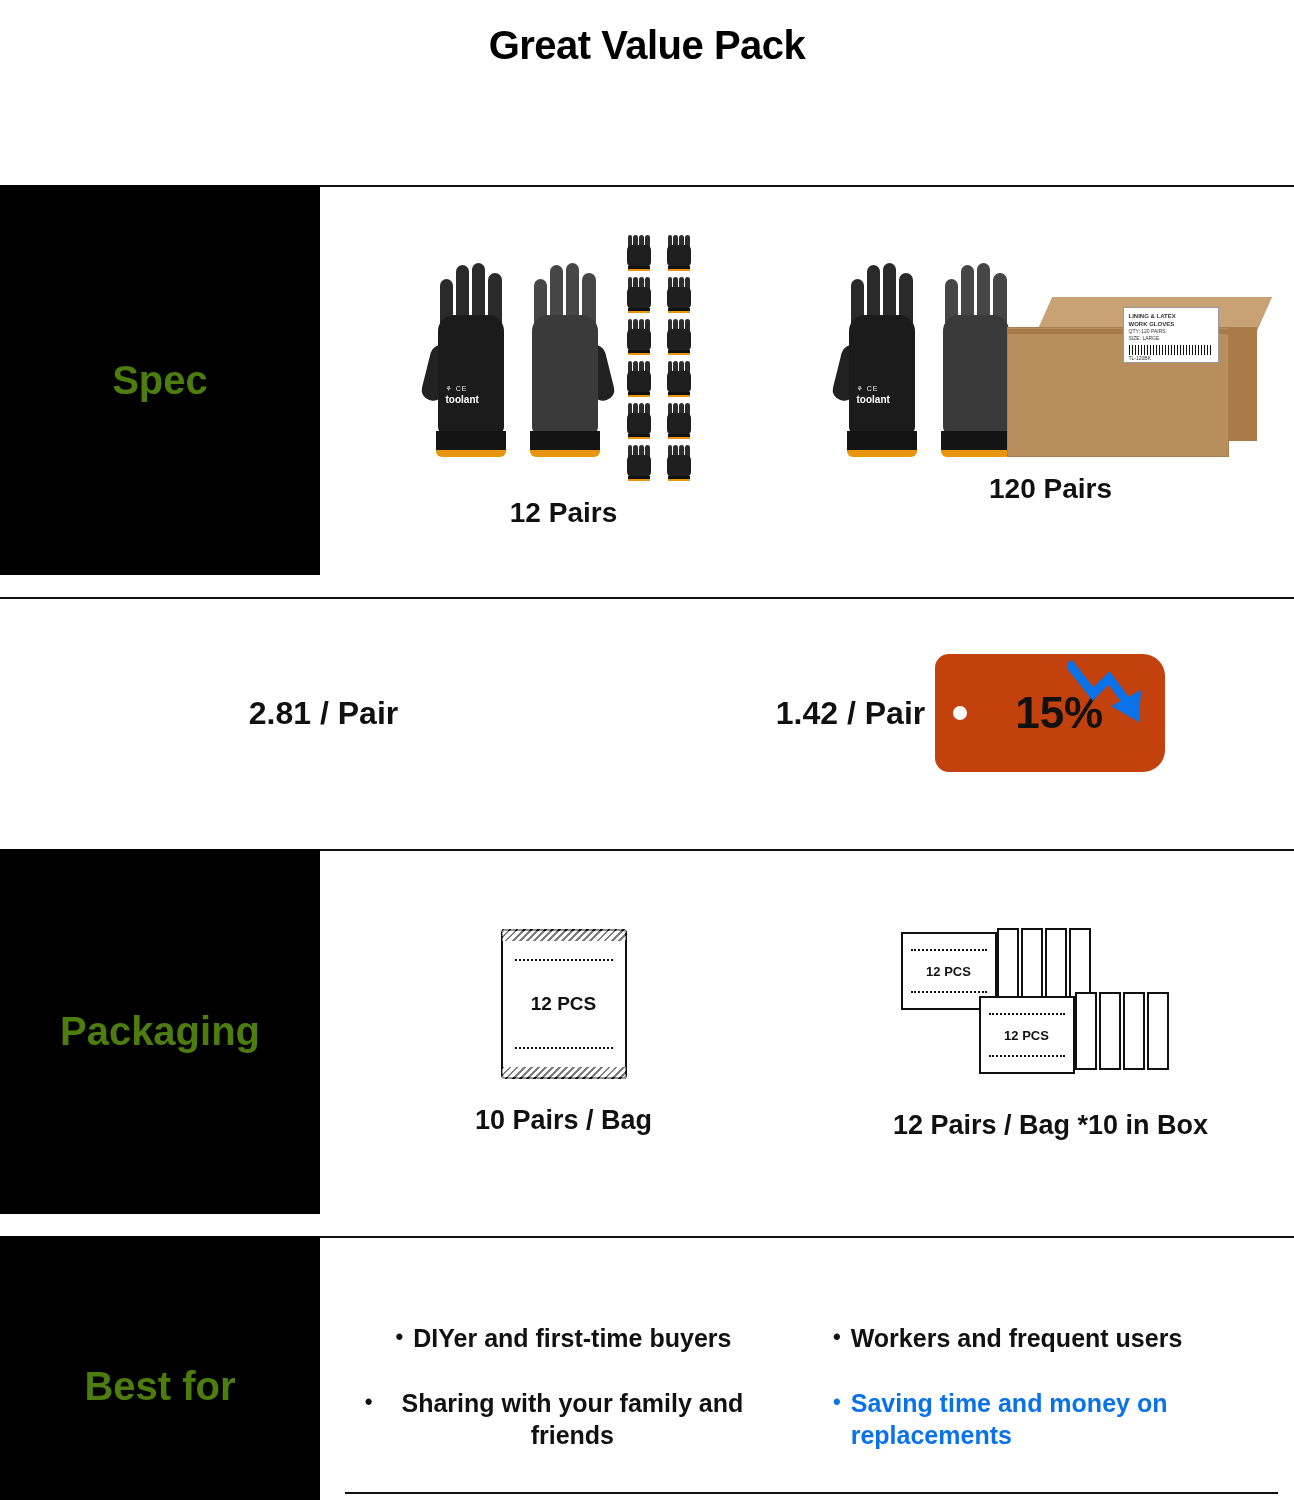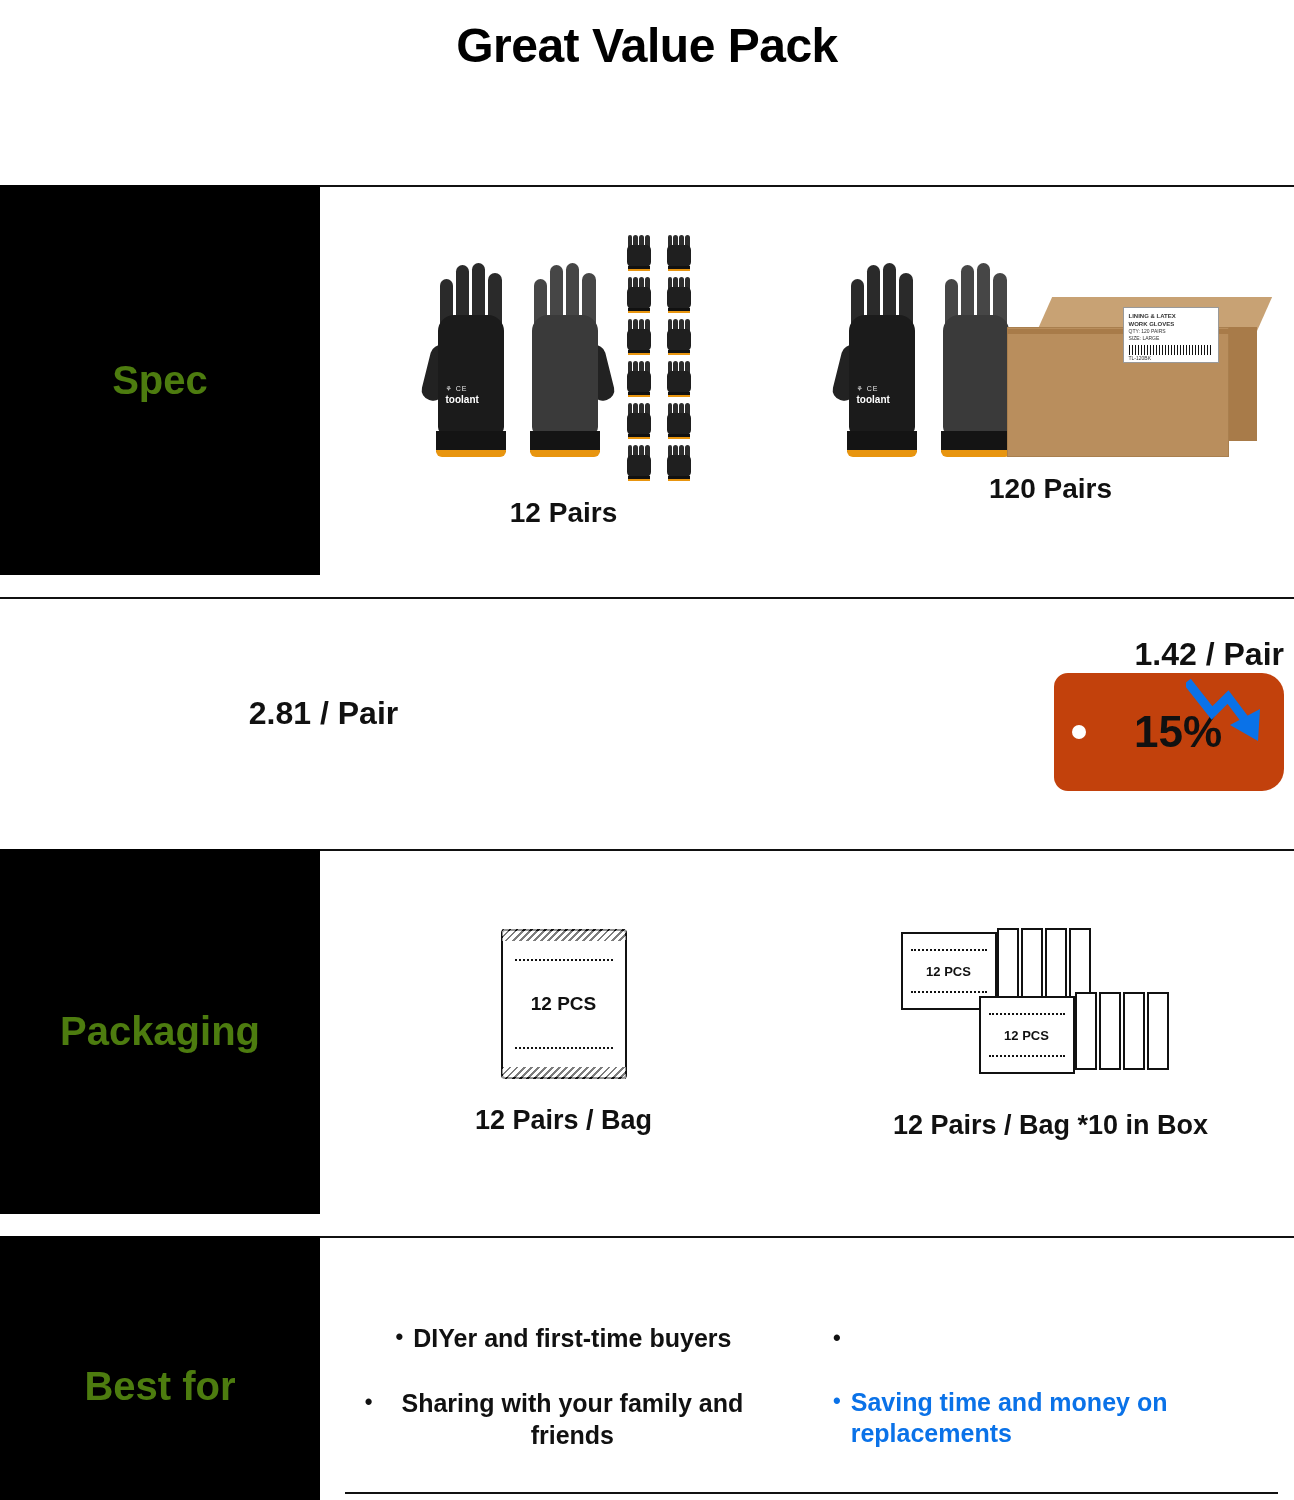--- a/index.html
+++ b/index.html
@@ -18,21 +18,21 @@
   }
 
   
   .title {
     position: absolute;
     top: 0; left: 0; right: 0;
     height: 90px;
     display: flex;
     align-items: center;
     justify-content: center;
-    font-size: 48px;
+    font-size: 40px;
     font-weight: bold;
     letter-spacing: -0.5px;
     color: #000000;
   }
 
   
   .table {
     position: absolute;
     top: 185px;
     left: 0;
@@ -252,23 +252,22 @@
 
   
   .price-row .label-cell { height: 230px; }
   .price-row .content-cell { height: 230px; }
   .price-text {
     font-size: 32px;
     font-weight: bold;
     color: #111111;
   }
   .price-col-right {
-    flex-direction: column;
+    flex-direction: row;
     gap: 0;
-    align-items: flex-end;
   }
   .tag {
     position: relative;
     margin-left: 10px;
     width: 230px;
     height: 118px;
     background: #c2410c;
     border-radius: 14px 22px 22px 14px;
     display: flex;
     align-items: center;
@@ -665,21 +664,21 @@
     <div class="row pack-row">
       <div class="label-cell">Packaging</div>
       <div class="content-cell">
 
         <div class="col">
           <div class="bag">
             <div class="dots t"></div>
             <div class="dots b"></div>
             <div class="pcs">12 PCS</div>
           </div>
-          <div class="pack-caption">12 Pairs / Bag</div>
+          <div class="pack-caption">10 Pairs / Bag</div>
         </div>
 
         <div class="col">
           <div class="bag-stack">
             <div class="bag-sm" style="left:0;top:8px;">
               <div class="d t"></div>
                 <div class="d b"></div>
               <div class="lbl">12 PCS</div>
             </div>
             <div class="bag-thin" style="left:96px;top:4px;"></div>
@@ -717,20 +716,21 @@
             <span class="txt">DIYer and first-time buyers</span>
           </div>
           <div class="bullet">
             <span class="dot">•</span>
             <span class="txt">Sharing with your family and friends</span>
           </div>
         </div>
         <div class="best-col">
           <div class="bullet">
             <span class="dot">•</span>
+            <span class="txt">Workers and frequent users</span>
           </div>
           <div class="bullet highlight">
             <span class="dot">•</span>
             <span class="txt">Saving time and money on replacements</span>
           </div>
         </div>
       </div>
     </div>
 
   </div>

